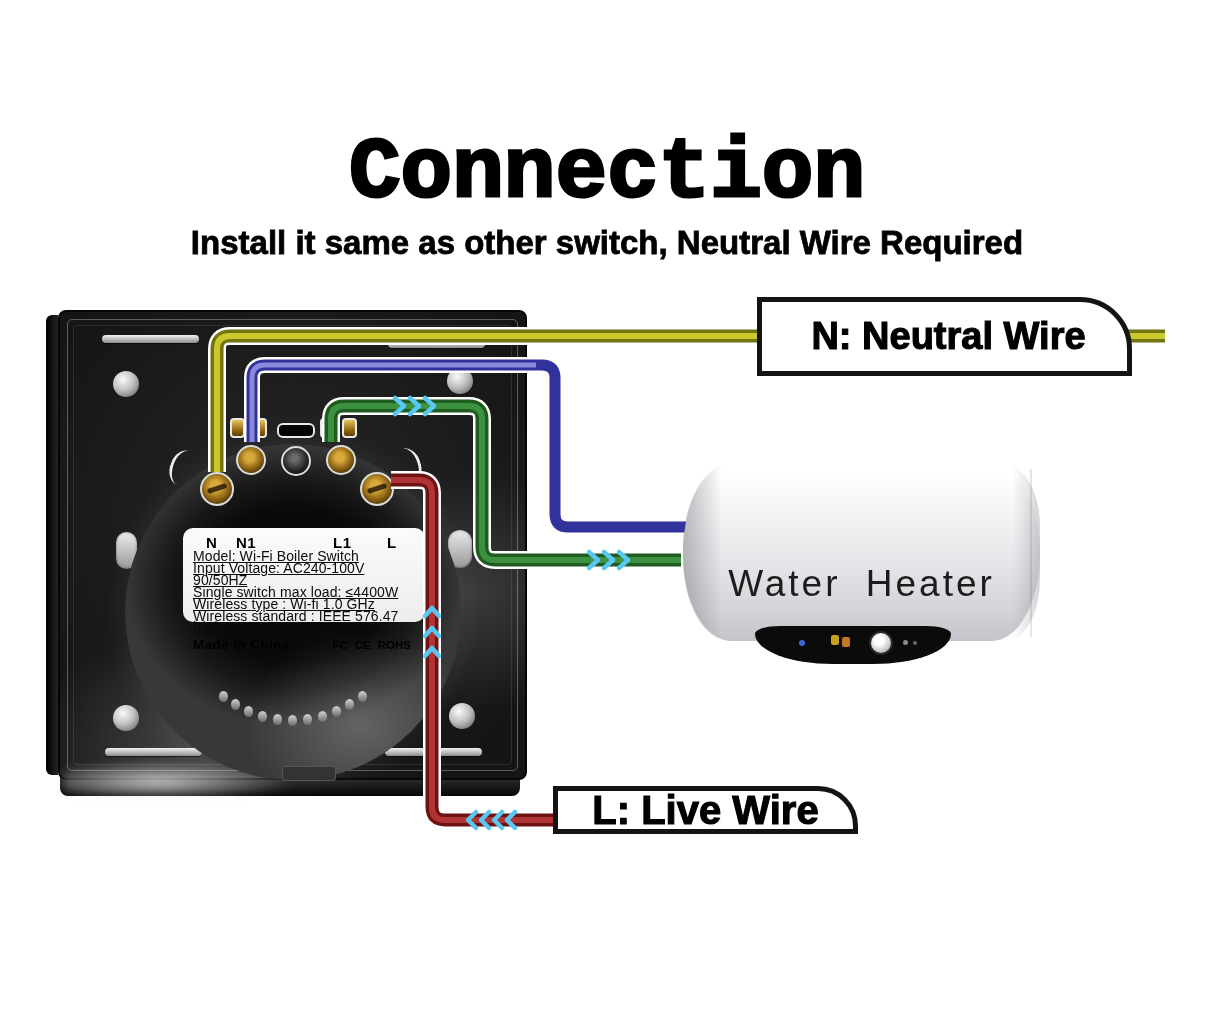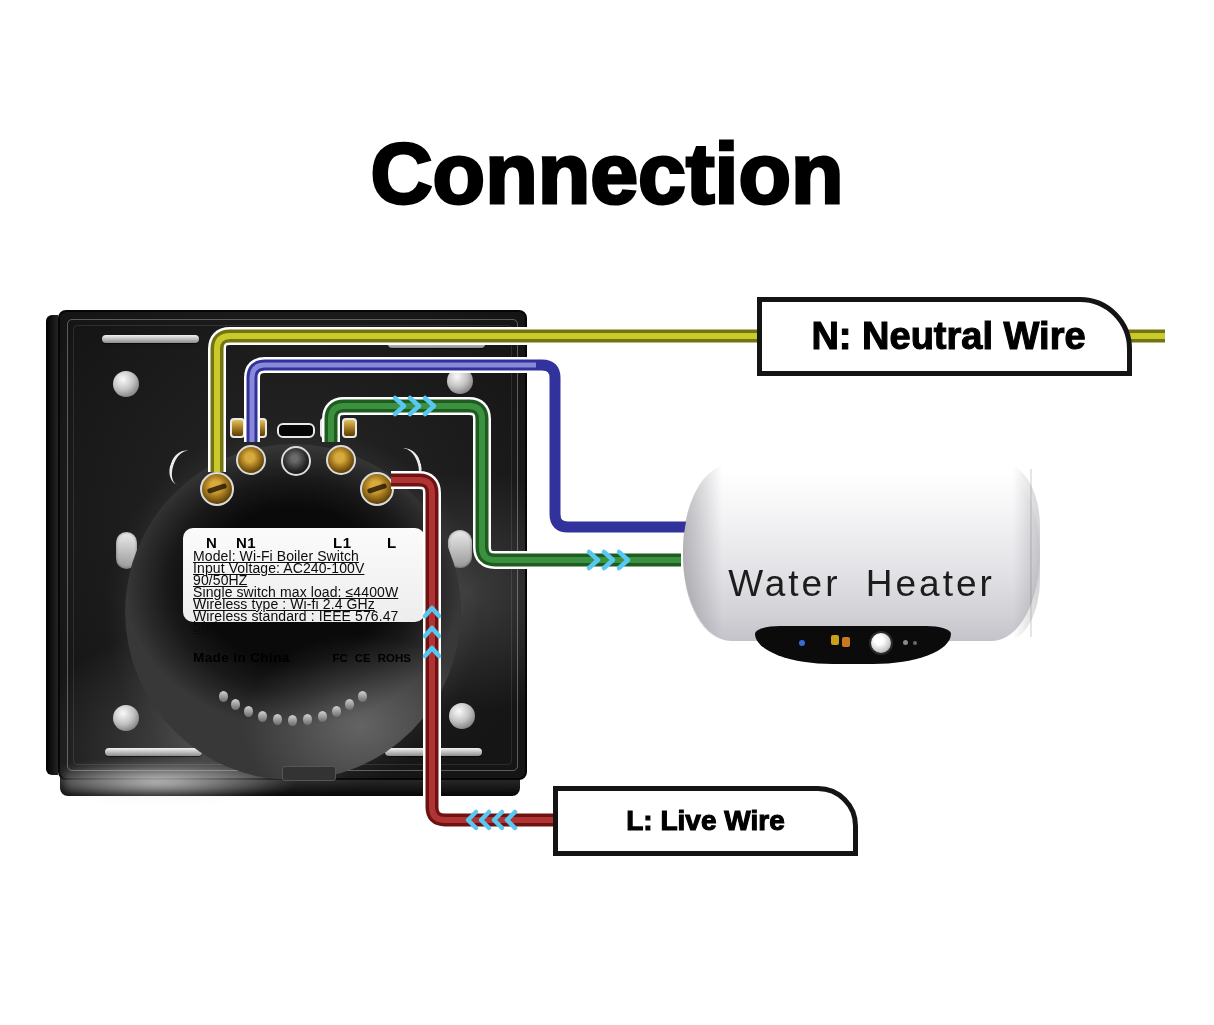--- a/index.html
+++ b/index.html
@@ -1,21 +1,21 @@
 <!DOCTYPE html>
 <html><head>
 <meta charset="utf-8">
 <style>
   html,body{margin:0;padding:0;background:#fff;}
   .stage{position:relative;width:1214px;height:1025px;background:#fff;overflow:hidden;
          font-family:"Liberation Sans",sans-serif;color:#000;}
 
   
   .title{position:absolute;top:124px;left:0;width:100%;text-align:center;
-         font-size:86px;font-weight:700;-webkit-text-stroke:3px #000;letter-spacing:0;}
+         font-size:86px;font-weight:700;-webkit-text-stroke:3px #000;letter-spacing:0;font-family:Liberation Mono, monospace;}
   .subtitle{position:absolute;top:224px;left:0;width:100%;text-align:center;
          font-size:33px;font-weight:700;-webkit-text-stroke:0.8px #000;}
 
   
   .switch{position:absolute;left:58px;top:310px;width:469px;height:470px;z-index:1;}
   .plate{position:absolute;inset:0;border-radius:8px;border:2px solid #060606;box-sizing:border-box;
      background:
        radial-gradient(260px 200px at 88% 60%, rgba(255,255,255,0.14), transparent 60%),
        radial-gradient(300px 220px at 28% 94%, rgba(255,255,255,0.20), transparent 55%),
        radial-gradient(420px 420px at 50% 45%, #272727, #151515 70%);}
@@ -59,32 +59,32 @@
   .notch{position:absolute;left:224px;top:456px;width:52px;height:13px;border-radius:3px;
      background:#333;border:1px solid #555;}
 
   
   .plabel{position:absolute;left:125px;top:218px;width:242px;height:94px;border-radius:10px;
      background:linear-gradient(180deg,#fbfbfb,#ededed);box-sizing:border-box;padding:6px 10px 5px 10px;}
   .trow{position:relative;height:17px;font-size:15px;font-weight:700;letter-spacing:.5px;}
   .trow span{position:absolute;top:0;}
   .tN{left:13px;} .tN1{left:43px;} .tL1{left:140px;} .tL{left:194px;}
   .plines{font-size:14px;line-height:11.9px;color:#0c0c0c;letter-spacing:.1px;text-decoration:underline;}
-  .maderow{margin-top:16px;display:flex;align-items:baseline;}
+  .maderow{margin-top:3px;display:flex;align-items:baseline;}
   .made{font-size:13.5px;font-weight:700;letter-spacing:.4px;}
   .certs{margin-left:auto;display:flex;gap:7px;font-size:11.5px;font-weight:700;padding-right:4px;}
 
   
   .wires{position:absolute;left:0;top:0;z-index:2;pointer-events:none;}
 
   
   .callout{position:absolute;background:#fff;border:5px solid #141414;box-sizing:border-box;z-index:3;
      display:flex;align-items:center;justify-content:center;font-weight:700;-webkit-text-stroke:1.1px #000;}
   .nbox{left:757px;top:297px;width:375px;height:79px;border-radius:0 52px 0 0;font-size:38px;padding-left:8px;}
-  .lbox{left:553px;top:786px;width:305px;height:70px;border-radius:0 40px 0 0;font-size:28px;align-items:center;}
+  .lbox{left:553px;top:786px;width:305px;height:48px;border-radius:0 40px 0 0;font-size:40px;align-items:center;}
 
   
   .heater{position:absolute;left:683px;top:465px;width:357px;height:176px;z-index:3;
      border-radius:48px / 88px;
      background:linear-gradient(180deg,#ffffff 4%,#f3f3f5 30%,#e3e3e7 60%,#d1d1d6 85%,#c3c3c9 100%);}
   .heater:before{content:"";position:absolute;left:0;top:0;bottom:0;width:46px;border-radius:48px 0 0 48px / 88px 0 0 88px;
      background:linear-gradient(90deg,rgba(110,110,118,.45),rgba(255,255,255,0) 85%);}
   .heater:after{content:"";position:absolute;right:0;top:0;bottom:0;width:34px;border-radius:0 48px 48px 0 / 0 88px 88px 0;
      background:linear-gradient(270deg,rgba(110,110,118,.30),rgba(255,255,255,0) 80%);}
   .seam{position:absolute;left:347px;top:4px;width:2px;height:168px;background:rgba(0,0,0,.10);}
@@ -99,20 +99,21 @@
      box-sizing:border-box;background:radial-gradient(circle at 40% 35%, #fff 25%, #cfcfcf 60%, #8a8a8a);}
   .dotg1{position:absolute;left:148px;top:14px;width:5px;height:5px;border-radius:50%;background:#8a8a8a;}
   .dotg2{position:absolute;left:158px;top:15px;width:4px;height:4px;border-radius:50%;background:#6a6a6a;}
 </style>
 </head>
 <body>
 
 <div class="stage">
 
   <div class="title">Connection</div>
+  <div class="subtitle">Install it same as other switch, Neutral Wire Required</div>
 
   <div class="switch">
     <div class="edge-left"></div>
     <div class="edge-bottom"></div>
     <div class="plate"></div>
     <div class="bezel"></div>
     <div class="bezel2"></div>
     <div class="glow"></div>
 
     <div class="screw" style="left:55px;top:61px"></div>
@@ -164,21 +165,21 @@
       <div class="trow">
         <span class="tN">N</span>
         <span class="tN1">N1</span>
         <span class="tL1">L1</span>
         <span class="tL">L</span>
       </div>
       <div class="plines">
         <div>Model: Wi-Fi Boiler Switch</div>
         <div>Input Voltage: AC240-100V 90/50HZ</div>
         <div>Single switch max load: ≤4400W</div>
-        <div>Wireless type : Wi-fi 2.4 GHz</div>
+        <div>Wireless type : Wi-fi 1.0 GHz</div>
         <div>Wireless standard : IEEE 576.47 b/g/n</div>
       </div>
       <div class="maderow">
         <span class="made">Made in China</span>
         <span class="certs">
           <span>FC</span>
           <span>CE</span>
           <span>ROHS</span>
         </span>
       </div>

